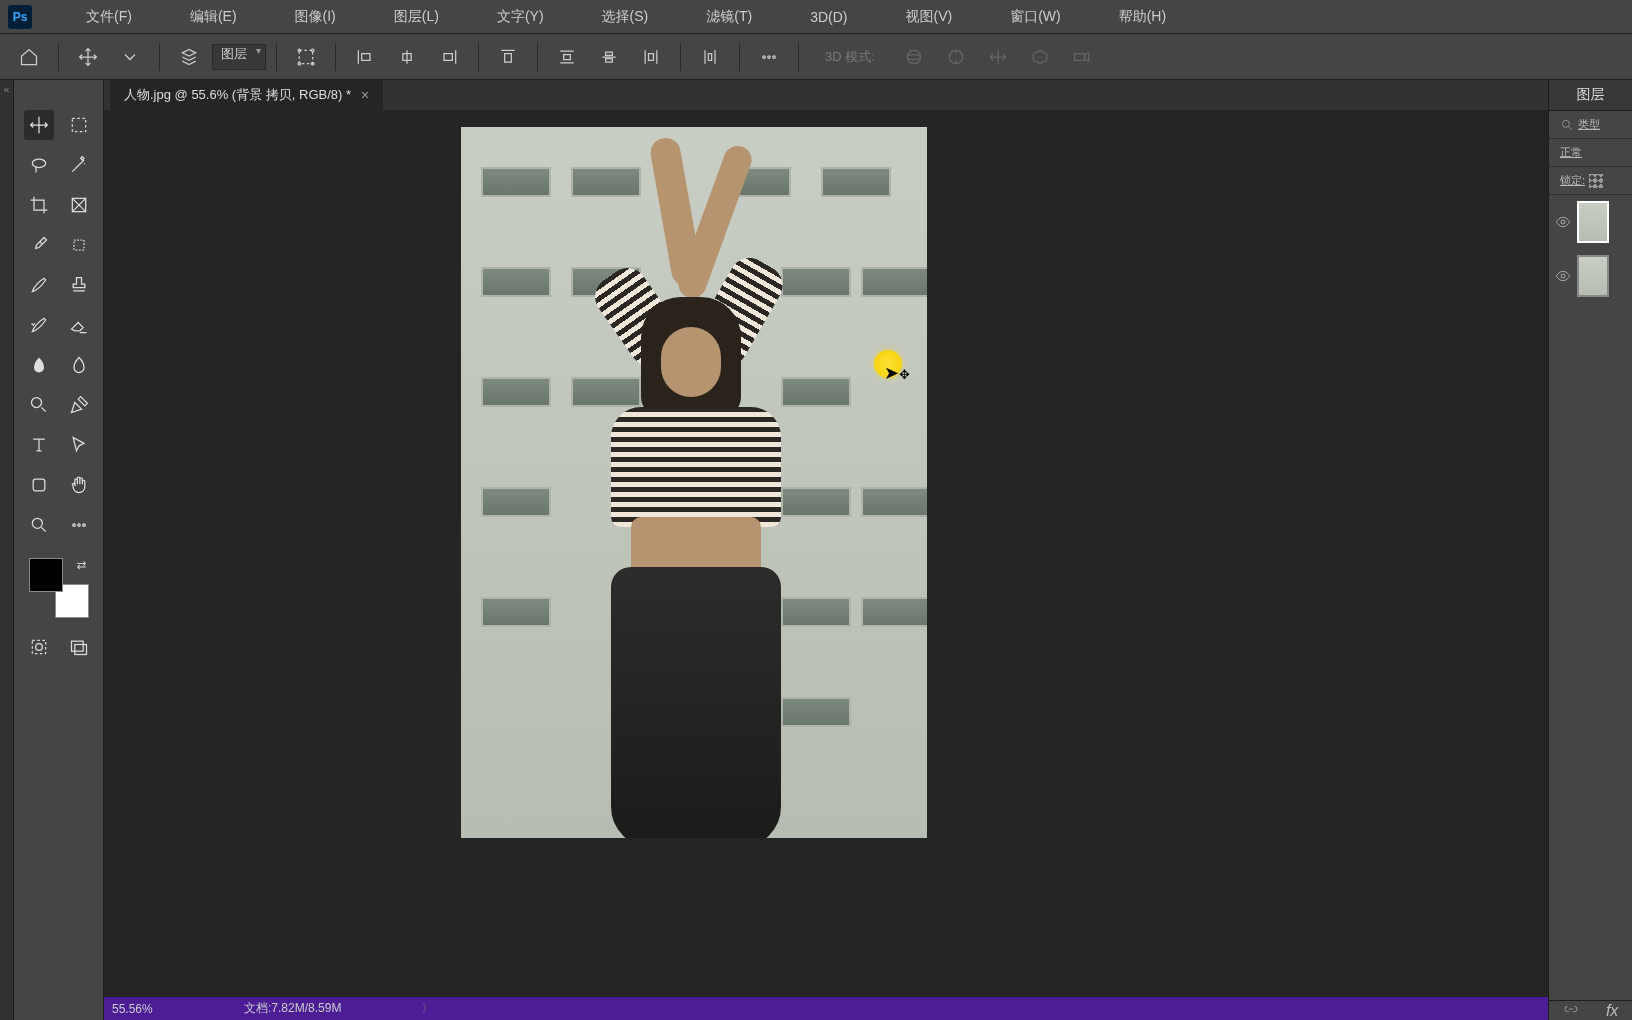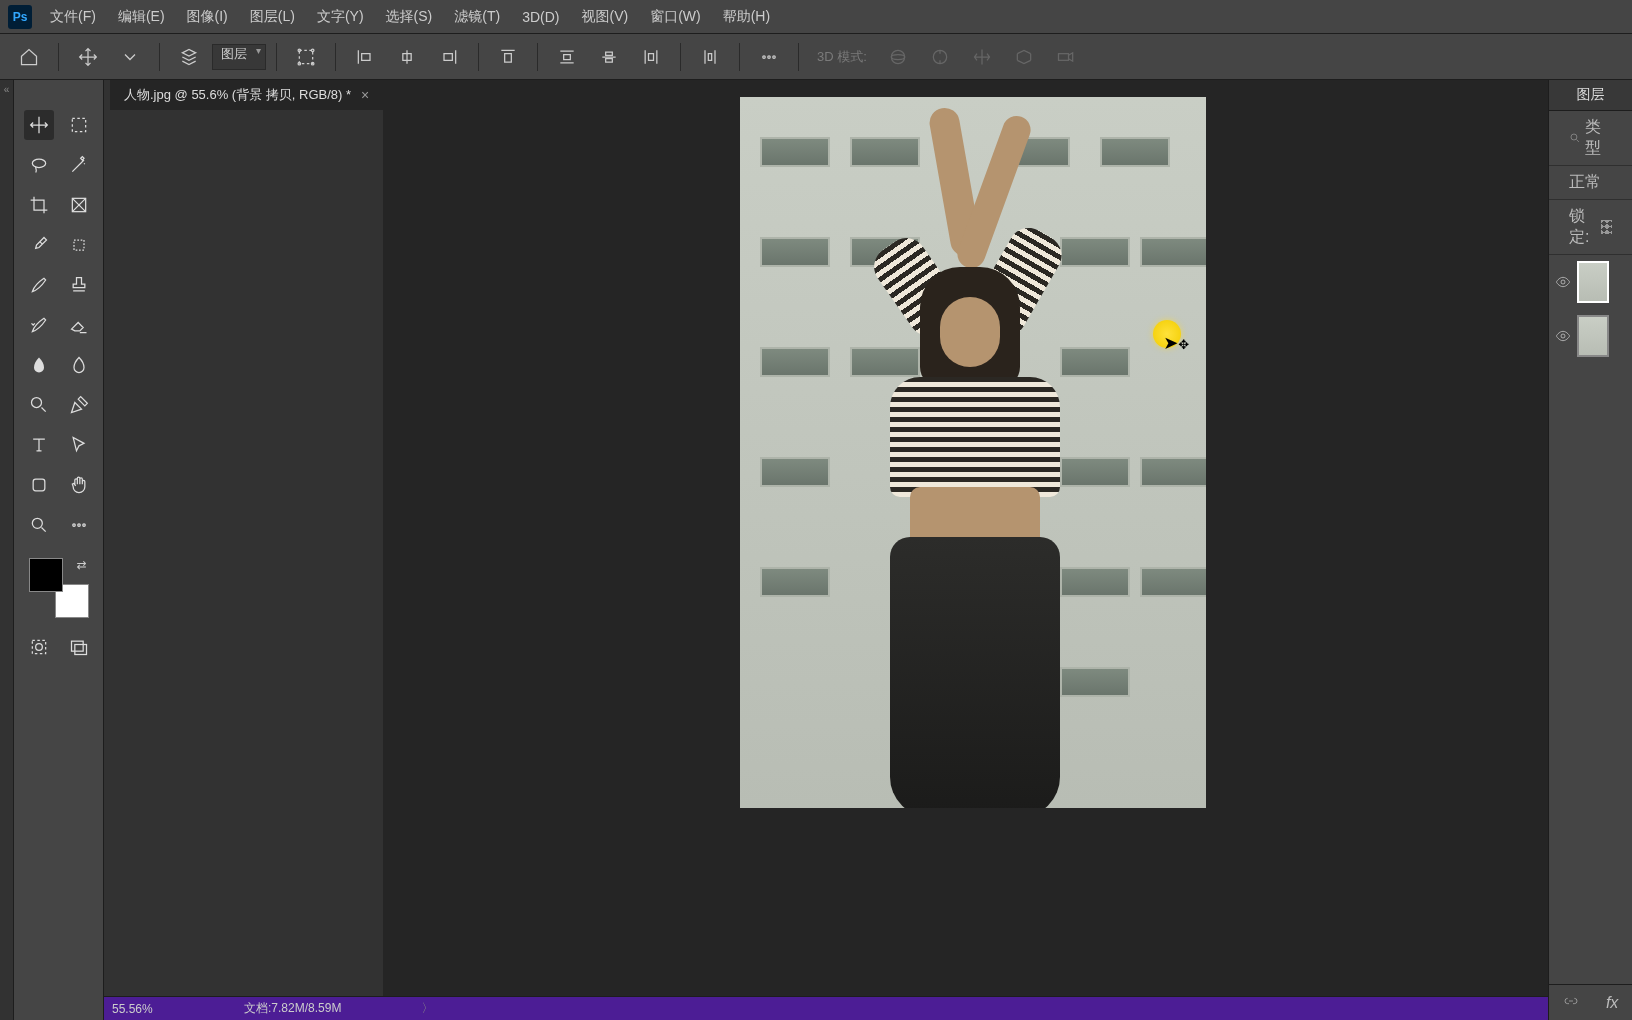--- a/index.html
+++ b/index.html
@@ -1,30 +1,30 @@
 <!DOCTYPE html>
 <html><head>
 <meta charset="utf-8">
 <style>
 * { margin:0; padding:0; box-sizing:border-box; font-family:"Microsoft YaHei",sans-serif; }
 body { width:1632px; height:1020px; background:#323232; color:#ccc; overflow:hidden; position:relative; }
 
 
 .menubar { height:34px; background:#454545; display:flex; align-items:center; padding:0 8px; font-size:14px; border-bottom:1px solid #1d1d1d; }
 .ps-logo { width:24px; height:24px; background:#001e36; color:#31a8ff; display:flex; align-items:center; justify-content:center; font-weight:700; font-size:12px; border-radius:3px; margin-right:18px; }
-.menubar span.mitem { margin-right:22px; cursor:default; }
+.menubar span.mitem { margin-right:22px; cursor:default;margin-left:36px; }
 
 
 .optionsbar { height:46px; background:#454545; display:flex; align-items:center; border-bottom:1px solid #1d1d1d; padding:0 10px; gap:4px; }
 .opt-btn { width:38px; height:32px; display:flex; align-items:center; justify-content:center; color:#ccc; cursor:default; }
 .opt-btn svg { width:20px; height:20px; fill:none; stroke:#ccc; stroke-width:1.5; }
 .opt-sep { width:1px; height:28px; background:#2a2a2a; margin:0 6px; }
 .opt-select { background:#383838; border:1px solid #2a2a2a; color:#ccc; font-size:13px; height:26px; padding:0 18px 0 8px; position:relative; }
 .opt-select::after { content:"▾"; position:absolute; right:4px; color:#999; font-size:10px; }
-.opt-label { color:#7a7a7a; font-size:13px; margin:0 8px; }
+.opt-label { color:#7a7a7a; font-size:13px; margin:0 16px; }
 .disabled svg { stroke:#666; }
 
 
 .doctab-row { height:30px; background:#323232; display:flex; align-items:flex-end; padding-left:110px; }
 .doctab { background:#252525; color:#ddd; font-size:13px; padding:6px 14px; border-radius:0; display:flex; align-items:center; gap:10px; border-top:1px solid #1d1d1d; }
 .doctab .close { color:#999; font-size:14px; }
 
 
 .main { position:absolute; top:80px; bottom:0; left:0; right:0; display:flex; }
 
@@ -52,27 +52,27 @@
 .stripes { background:repeating-linear-gradient(0deg,#efe8da 0 5px,#2b2823 5px 10px); }
 .jeans { background:linear-gradient(#2c2c2a,#1b1b1a); }
 
 
 .cursor-spot { position:absolute; width:28px; height:28px; border-radius:50%; background:radial-gradient(#ffe23a,#f2cc00); box-shadow:0 0 6px rgba(255,220,40,.6); }
 .cursor-arrow { position:absolute; font-size:18px; color:#000; }
 
 
 .rightpanel { width:84px; background:#454545; border-left:1px solid #1d1d1d; display:flex; flex-direction:column; position:relative; }
 .rightpanel .p-tab { background:#383838; color:#ddd; font-size:14px; text-align:center; padding:6px 0; border-bottom:1px solid #1d1d1d; }
-.rightpanel .p-row { display:flex; align-items:center; gap:4px; padding:6px 20px; font-size:16px; color:#bbb; border-bottom:1px solid #2f2f2f; }
+.rightpanel .p-row { display:flex; align-items:center; gap:4px; padding:6px 11px; font-size:11px; color:#bbb; border-bottom:1px solid #2f2f2f;text-decoration:underline; }
 .rightpanel .layer-item { display:flex; align-items:center; gap:6px; padding:6px 6px; }
 .eye { width:16px; height:16px; display:flex; align-items:center; justify-content:center; }
 .thumb { width:32px; height:42px; background:linear-gradient(#c9cec5,#b8bdb4); border:2px solid #888; }
 .thumb.sel { border-color:#fff; }
 .lockgrid { width:14px; height:14px; background-image:linear-gradient(45deg,#999 25%,transparent 25%),linear-gradient(-45deg,#999 25%,transparent 25%),linear-gradient(45deg,transparent 75%,#999 75%),linear-gradient(-45deg,transparent 75%,#999 75%); background-size:6px 6px; }
-.rp-footer { position:absolute; bottom:0; left:0; right:0; height:36px; border-top:1px solid #1d1d1d; display:flex; align-items:center; justify-content:space-around; color:#bbb;margin-top:48px; }
+.rp-footer { position:absolute; bottom:0; left:0; right:0; height:20px; border-top:1px solid #1d1d1d; display:flex; align-items:center; justify-content:space-around; color:#bbb;margin-top:48px; }
 
 
 .statusbar { position:absolute; bottom:0; left:104px; right:84px; height:24px; background:#4c1d95; display:flex; align-items:center; font-size:12px; color:#ccc; border-top:1px solid #1d1d1d; }
 .statusbar .zoom { width:100px; padding-left:8px; }
 .statusbar .docinfo { margin-left:40px; }
 .statusbar .chev { margin-left:80px; color:#888; }
 </style>
 </head>
 <body>
 
@@ -366,21 +366,21 @@
         </div>
       <div class="tool">
           <svg viewBox="0 0 24 24">
             <rect x="3" y="5" width="14" height="12"></rect>
             <rect x="7" y="9" width="14" height="12"></rect>
           </svg>
         </div>
     </div>
   </div>
 
-  <div style="flex:1;display:flex;flex-direction:row">
+  <div style="flex:1;display:flex;flex-direction:column">
     <div class="doctab-row" style="padding-left:6px">
       <div class="doctab">
         <span>人物.jpg @ 55.6% (背景 拷贝, RGB/8) *</span>
         <span class="close">×</span>
       </div>
     </div>
     <div class="canvasarea">
       <div class="canvasimage">
 
         <div class="win" style="left:20px;top:40px"></div>

